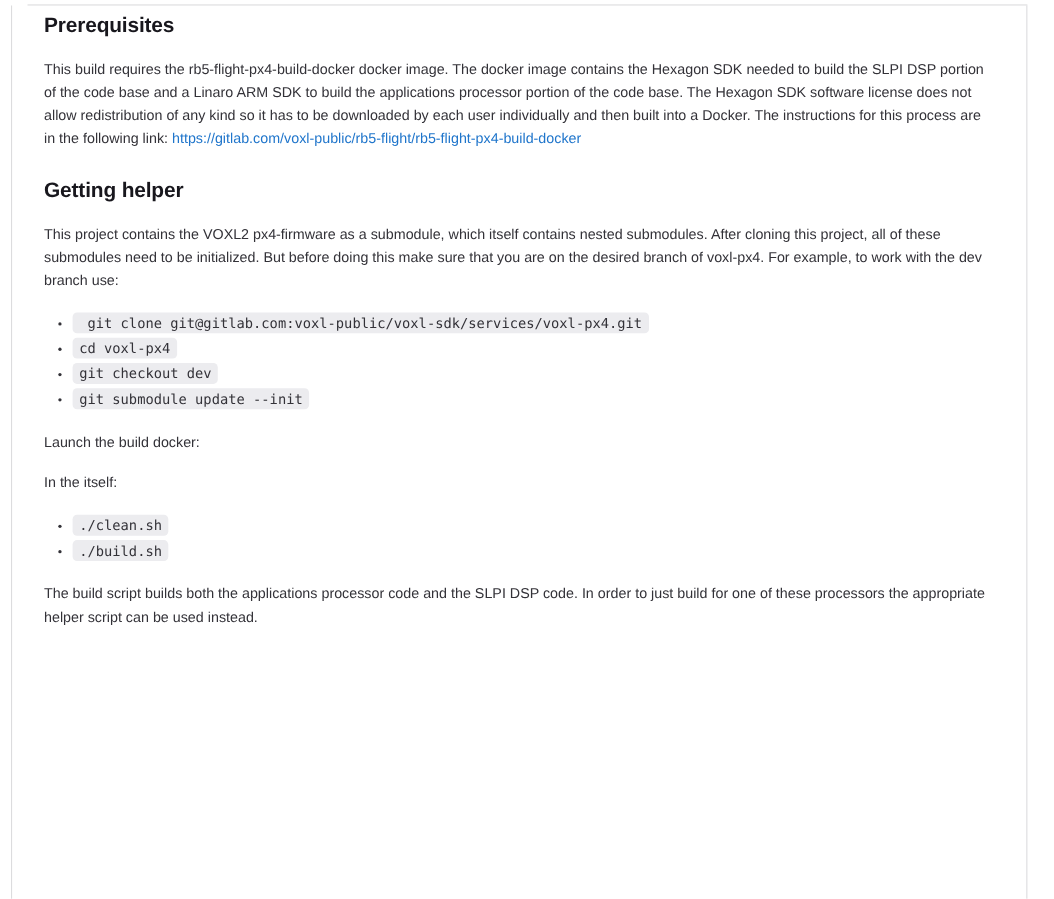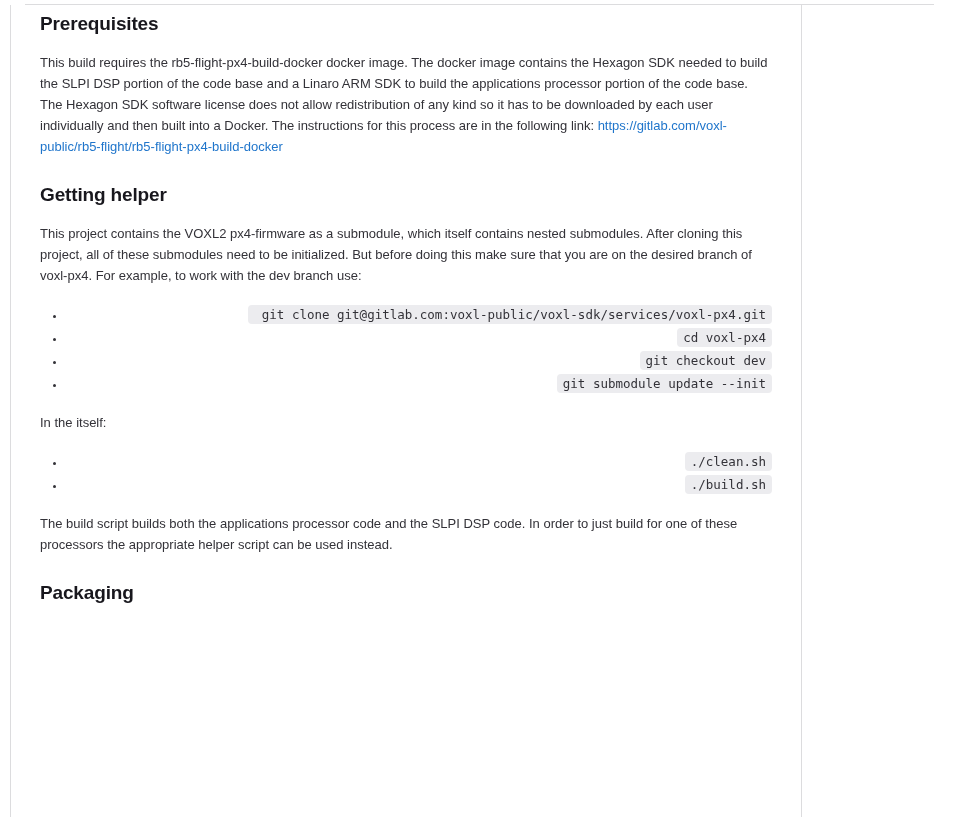--- a/index.html
+++ b/index.html
@@ -12,21 +12,21 @@
   }
   .topline {
     position: absolute;
     left: 25px; top: 4px;
     width: 909px; height: 1px;
     background: #dcdcde;
   }
   .panel {
     position: absolute;
     left: 10px; top: 5px; bottom: 0;
-    width: 792px;
+    width: 924px;
     border-left: 1px solid #dcdcde;
     border-right: 1px solid #dcdcde;
   }
   .content {
     padding: 0 29px;
     overflow: hidden; 
     height: 100%;
   }
   h2.md-heading {
     margin: 26px 0 16px 0;
@@ -45,21 +45,20 @@
   }
   a.md-link {
     color: #1f75cb;
     text-decoration: none;
     cursor: pointer;
   }
   ul.cmd-list {
     margin: 17px 0;
     padding-left: 26px;
     list-style-type: disc;
-    text-align: right;
   }
   ul.cmd-list li {
     font-size: 13px;
     line-height: 23px;
     color: #333238;
   }
   ul.cmd-list li::marker { color: #333238; font-size: 11px; }
   code.chip {
     background: #ececef;
     border-radius: 4px;
@@ -87,28 +86,28 @@
     <p class="md-para">This project contains the VOXL2 px4-firmware as a submodule, which itself contains nested submodules. After cloning this project, all of these submodules need to be initialized. But before doing this make sure that you are on the desired branch of voxl-px4. For example, to work with the dev branch use:</p>
 
     <ul class="cmd-list">
       <li><code class="chip"> git clone git@gitlab.com:voxl-public/voxl-sdk/services/voxl-px4.git</code></li>
       <li><code class="chip">cd voxl-px4</code></li>
       <li><code class="chip">git checkout dev</code></li>
       <li><code class="chip">git submodule update --init</code></li>
     </ul>
 
 
+    <p class="md-para">Launch the build docker:</p>
 
 
     <p class="md-para">In the itself:</p>
 
     <ul class="cmd-list">
       <li><code class="chip">./clean.sh</code></li>
       <li><code class="chip">./build.sh</code></li>
     </ul>
 
     <p class="md-para">The build script builds both the applications processor code and the SLPI DSP code. In order to just build for one of these processors the appropriate helper script can be used instead.</p>
 
 
-    <h2 class="md-heading">Packaging</h2>
 
   </div>
 </div>
 
 </body></html>

